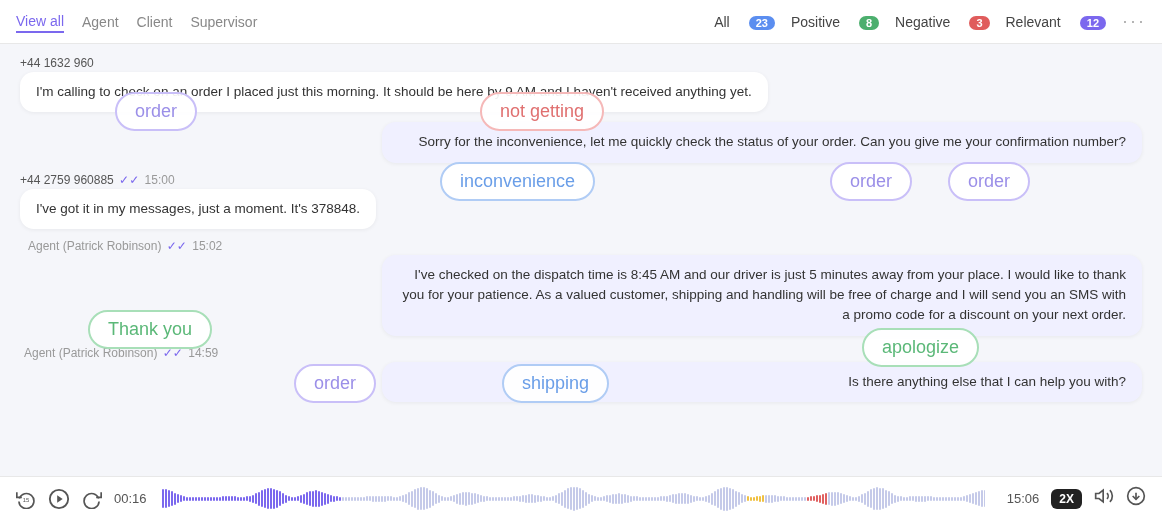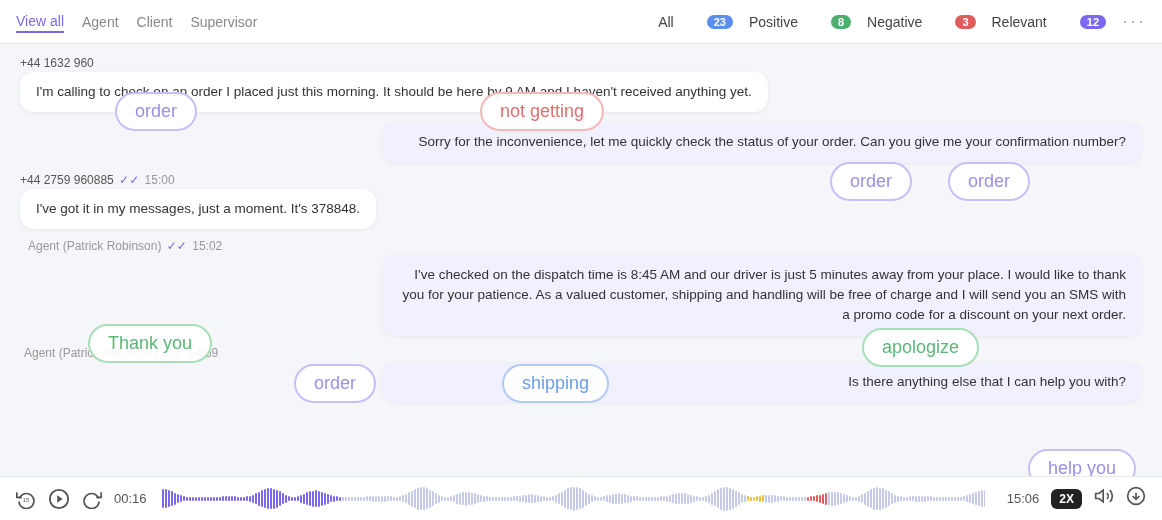--- a/index.html
+++ b/index.html
@@ -38,33 +38,32 @@
       border-bottom: 2px solid #7b68ee;
       font-weight: 500;
     }
     .sentiment-filters {
       display: flex;
       align-items: center;
       gap: 16px;
     }
     .sent-item {
       display: flex;
-      align-items: center;
-      gap: 5px;
+      align-items: flex-end;
+      gap: 19px;
       font-size: 14px;
       color: #444;
       cursor: pointer;
     }
     .badge {
       border-radius: 10px;
       font-size: 11px;
       font-weight: 700;
       padding: 1px 7px;
       color: #fff;
-      margin-left: 28px;
     }
     .badge-blue { background: #5b8ef0; }
     .badge-green { background: #4caf6e; }
     .badge-red { background: #e05c5c; }
     .badge-purple { background: #7b68ee; }
     .more-btn {
       cursor: pointer;
       font-size: 18px;
       color: #aaa;
       letter-spacing: 2px;
@@ -295,34 +294,34 @@
         Is there anything else that I can help you with?
       </div>
     </div>
 
   </div>
 
   <div class="kw-bubble kw-purple" style="top:48px; left:115px;">order</div>
 
   <div class="kw-bubble kw-red" style="top:48px; left:480px;">not getting</div>
 
+  <div class="kw-bubble kw-blue" style="top:118px; left:440px;">inconvenience</div>
 
   <div class="kw-bubble kw-purple" style="top:118px; left:830px;">order</div>
 
   <div class="kw-bubble kw-purple" style="top:118px; left:948px;">order</div>
 
-  <div class="kw-bubble kw-green" style="top:280px; left:88px;">Thank you</div>
+  <div class="kw-bubble kw-green" style="top:266px; left:88px;">Thank you</div>
 
   <div class="kw-bubble kw-green" style="top:284px; left:862px;">apologize</div>
 
   <div class="kw-bubble kw-purple" style="top:320px; left:294px;">order</div>
 
   <div class="kw-bubble kw-blue" style="top:320px; left:502px;">shipping</div>
 
-  <div class="kw-bubble kw-purple" style="top:405px; left:1028px;">help you</div>
 
 </div>
 
 <div class="player-bar">
 
   <div class="player-btn" title="Back 15s">
     <svg width="20" height="20" viewBox="0 0 24 24" fill="none" stroke="#555" stroke-width="2">
       <polyline points="1 4 1 10 7 10"></polyline>
       <path d="M3.51 15a9 9 0 1 0 .49-3.53"></path>
       <text x="8" y="15" font-size="7" fill="#555" stroke="none">15</text>

